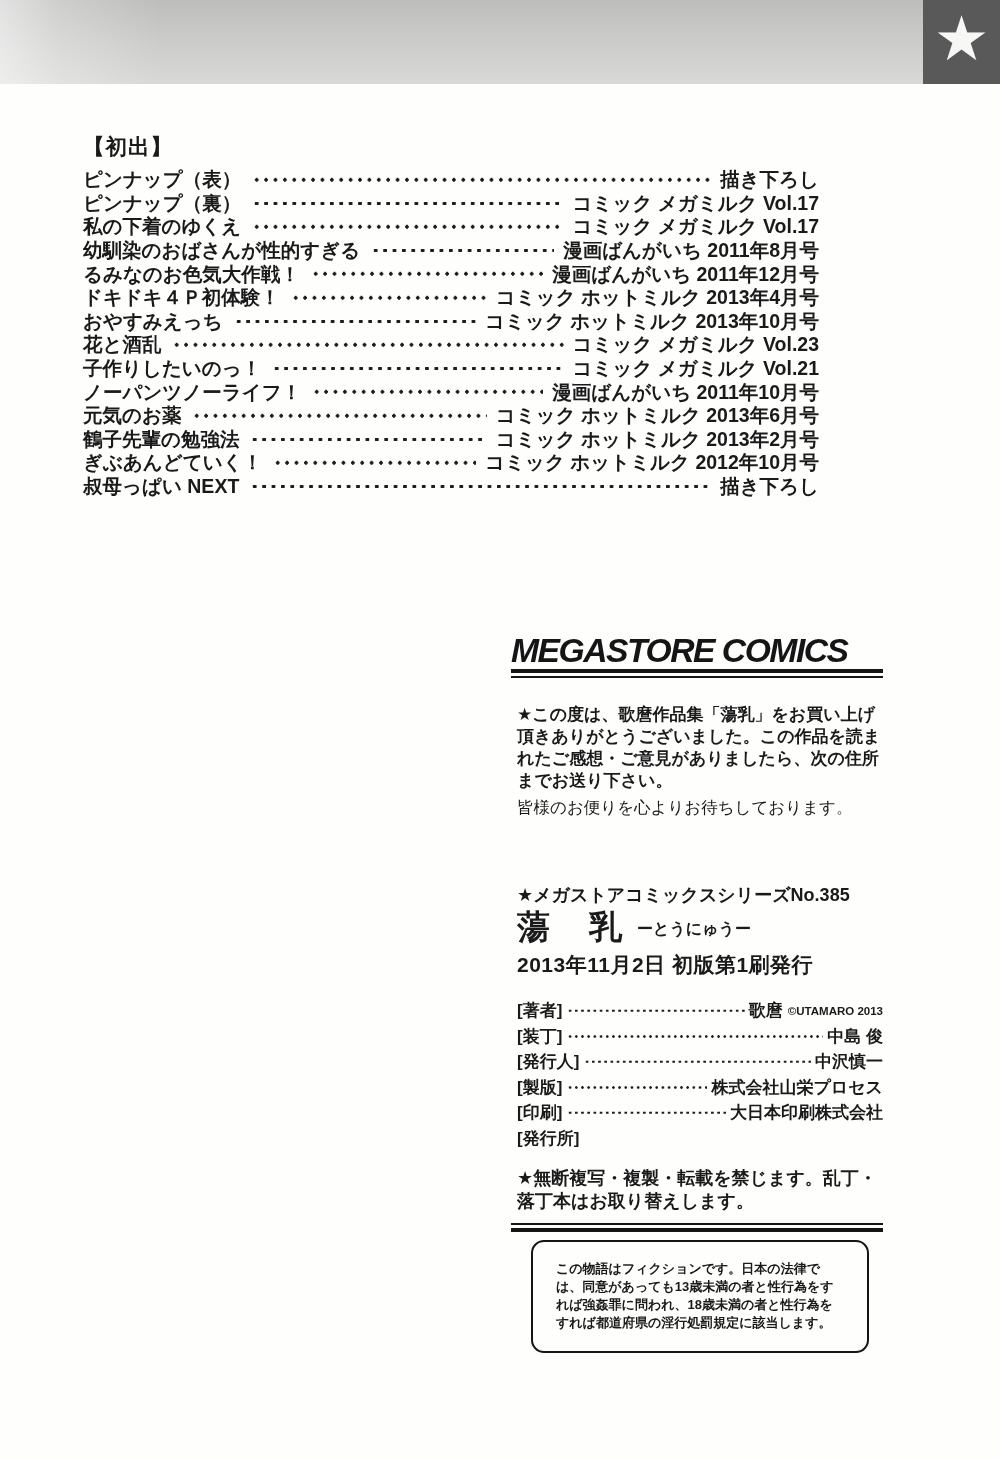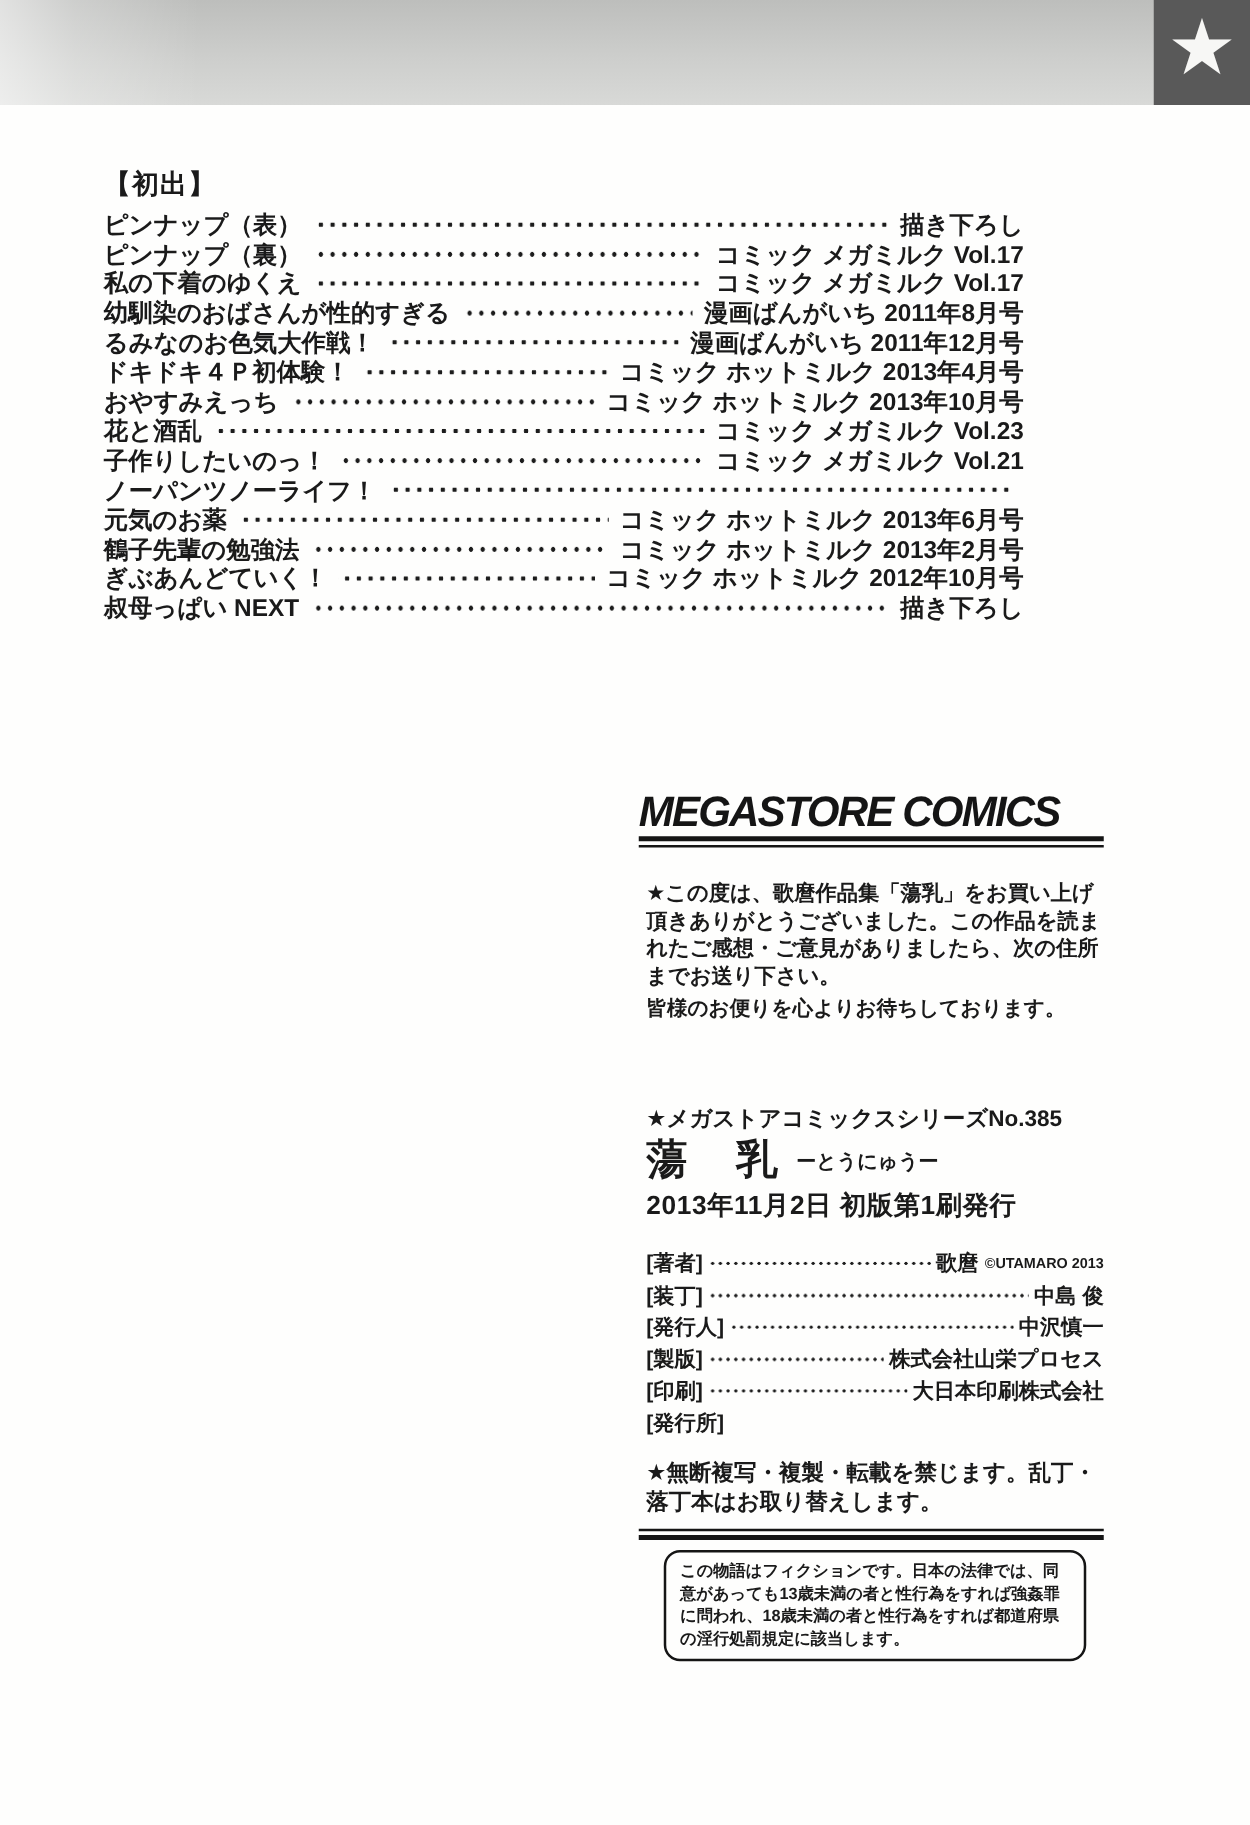--- a/index.html
+++ b/index.html
@@ -45,21 +45,21 @@
   .logo{
     font-size:34px;line-height:38px;font-weight:700;font-style:italic;
     letter-spacing:-1.5px;white-space:nowrap;color:#151515;
     transform:scaleX(.99);transform-origin:left center;
   }
   .logo-rule .thick{height:4px;background:#151515;}
   .logo-rule .thin{height:2px;background:#151515;margin-top:3px;}
 
   .thanks{margin:26px 0 0 6px;font-size:17px;line-height:22px;font-weight:600;}
   .edit-addr{margin:4px 0 0 6px;font-size:16px;line-height:21.5px;font-weight:600;}
-  .wait{margin:5px 0 0 6px;font-size:16.5px;line-height:21px;font-weight:700;}
+  .wait{margin:5px 0 0 6px;font-size:16.5px;line-height:21px;font-weight:400;}
 
   .series{margin:66px 0 0 6px;font-size:18px;line-height:22px;font-weight:600;}
   .title-row{margin:4px 0 0 6px;display:flex;align-items:center;gap:12px;height:34px;}
   .book-title{font-size:33px;font-weight:700;letter-spacing:3px;line-height:34px;}
   .book-ruby{font-size:16px;font-weight:700;margin-top:4px;}
   .pdate{margin:8px 0 0 6px;font-size:21px;line-height:26px;font-weight:600;letter-spacing:.5px;}
 
   .credits{margin:20px 0 0 6px;font-size:17px;font-weight:600;}
   .credit-row{display:flex;align-items:center;height:25.5px;}
   .credit-label{white-space:nowrap;}
@@ -78,21 +78,21 @@
 
   .bottom-rule{margin-top:10px;}
   .bottom-rule .thin{height:1.5px;background:#151515;}
   .bottom-rule .thick{height:4.5px;background:#151515;margin-top:3px;}
 
   .warn-box{
     margin:8px 14px 0 20px;
     border:2.5px solid #151515;border-radius:13px;
     padding:6px 10px 7px 11px;
   }
-  .warn-box p{margin:0;font-size:13px;line-height:18px;font-weight:700;}
+  .warn-box p{margin:12px;font-size:13px;line-height:18px;font-weight:700;}
 </style>
 </head>
 <body>
 
 <div class="page">
 
   <div class="top-band"></div>
   <div class="star-box">
     <span class="star">★</span>
   </div>
@@ -141,20 +141,21 @@
           <span class="fp-source">コミック メガミルク Vol.23</span>
         </div>
         <div class="fp-row">
           <span class="fp-title">子作りしたいのっ！</span>
           <span class="leader"></span>
           <span class="fp-source">コミック メガミルク Vol.21</span>
         </div>
         <div class="fp-row">
           <span class="fp-title">ノーパンツノーライフ！</span>
           <span class="leader"></span>
+          <span class="fp-source">漫画ばんがいち 2011年10月号</span>
         </div>
         <div class="fp-row">
           <span class="fp-title">元気のお薬</span>
           <span class="leader"></span>
           <span class="fp-source">コミック ホットミルク 2013年6月号</span>
         </div>
         <div class="fp-row">
           <span class="fp-title">鶴子先輩の勉強法</span>
           <span class="leader"></span>
           <span class="fp-source">コミック ホットミルク 2013年2月号</span>

